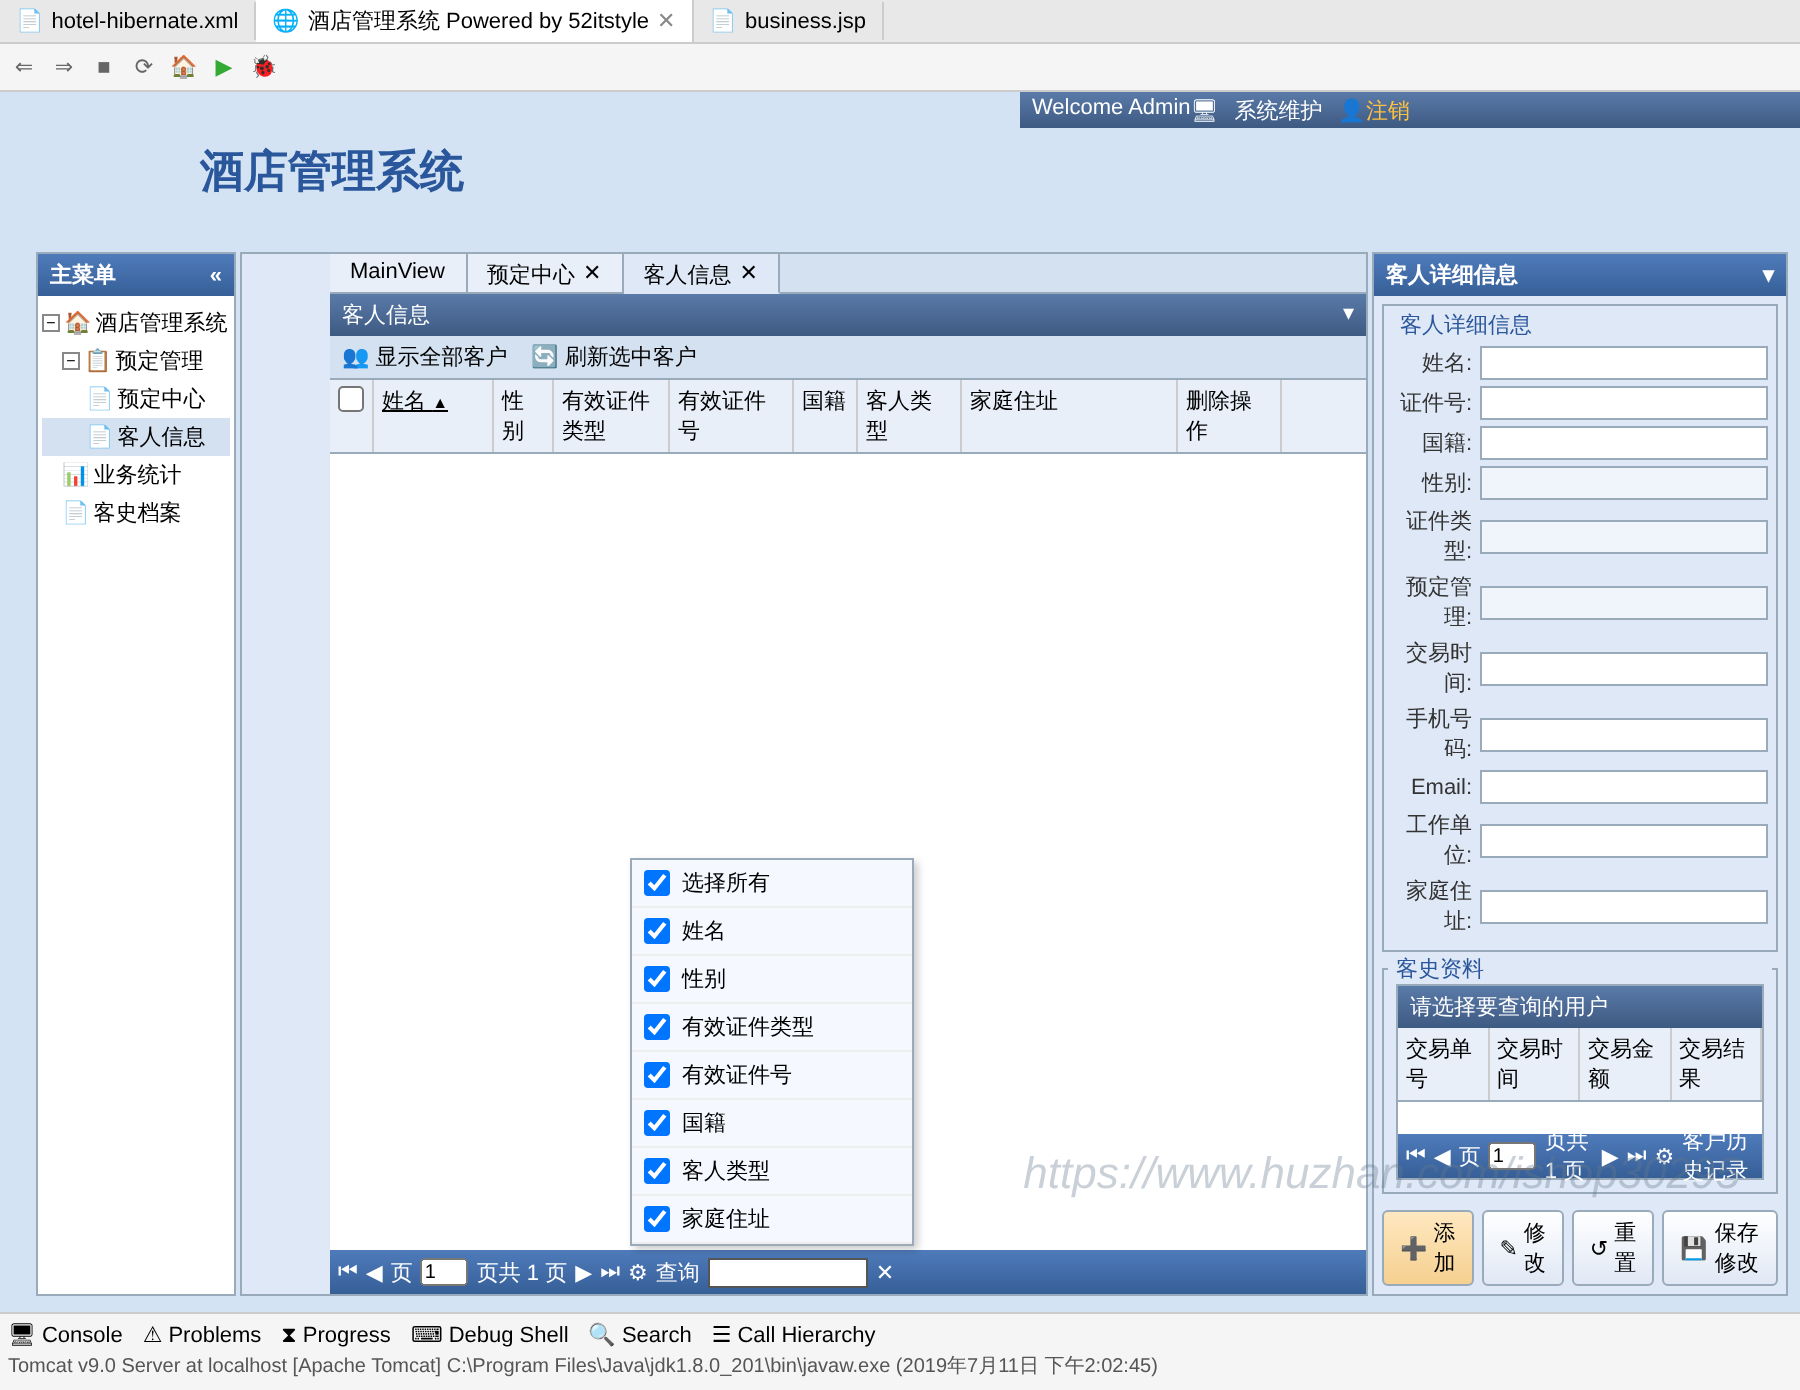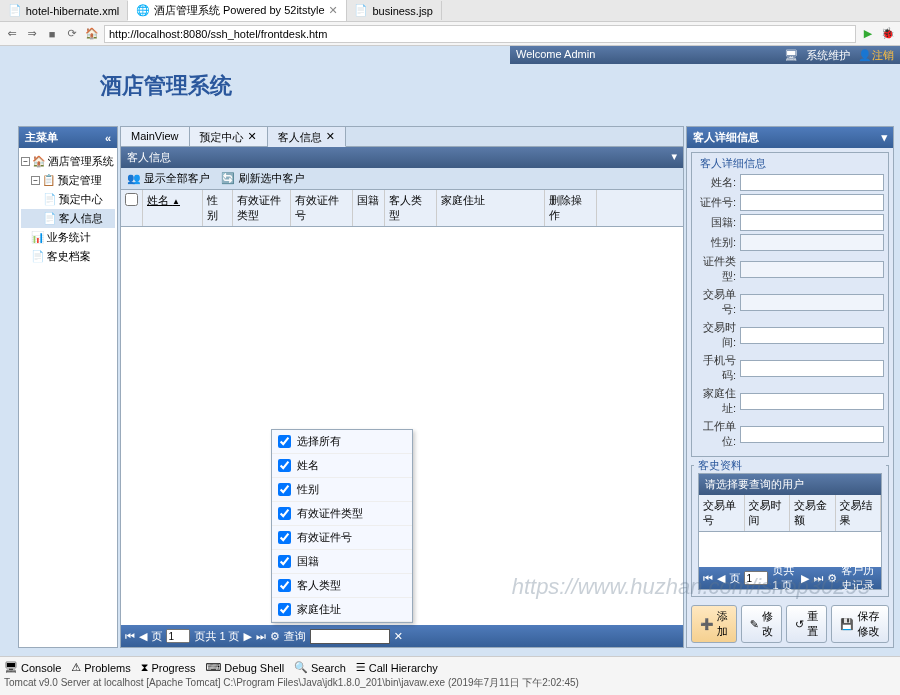--- a/index.html
+++ b/index.html
@@ -11,38 +11,38 @@
 .browser-tab.active { background: #fff; }
 .tab-close { color: #888; cursor: pointer; }
 .browser-toolbar { background: #f5f5f5; height: 24px; display: flex; align-items: center; padding: 0 4px; gap: 4px; border-bottom: 1px solid #ccc; }
 .nav-btn { width: 16px; height: 16px; display: flex; align-items: center; justify-content: center; color: #666; }
 .addr-bar { flex: 1; border: 1px solid #ccc; padding: 2px 4px; background: #fff; height: 18px; }
 .run-btn { color: #3a3; }
 .bug-btn { color: #a33; }
 
 
 .app { background: #d4e3f3; height: 610px; position: relative; }
-.top-bar { background: linear-gradient(#5a7aa8, #3d5a82); height: 18px; display: flex; justify-content: space-between; color: #fff; padding: 2px 6px; position: absolute; top: 0; right: 0; width: 390px; }
+.top-bar { background: linear-gradient(#5a7aa8, #3d5a82); height: 18px; display: flex; color: #fff; padding: 2px 6px; position: absolute; top: 0; right: 0; width: 390px; }
 .top-bar .right { display: flex; gap: 8px; align-items: center; }
 .app-title { position: absolute; top: 25px; left: 100px; font-size: 22px; color: #2a579c; font-weight: bold; }
 
 .app-body { position: absolute; top: 80px; left: 18px; right: 6px; bottom: 8px; display: flex; gap: 2px; }
 
 
 .sidebar { width: 100px; background: #dfe8f6; border: 1px solid #9ab; display: flex; flex-direction: column; }
 .panel-header { background: linear-gradient(#4f7bbb, #365f97); color: #fff; padding: 3px 6px; font-weight: bold; display: flex; justify-content: space-between; align-items: center; }
 .tree { background: #fff; flex: 1; padding: 4px 2px; font-size: 11px; }
 .tree-item { padding: 2px 0; display: flex; align-items: center; gap: 2px; }
 .tree-indent1 { padding-left: 10px; }
 .tree-indent2 { padding-left: 22px; }
 .tree-item.selected { background: #d3e1f1; }
 .tree-toggle { width: 9px; height: 9px; border: 1px solid #888; display: inline-flex; align-items: center; justify-content: center; font-size: 8px; line-height: 1; }
 
 
-.main { flex: 1; display: flex; flex-direction: column; background: #dfe8f6; border: 1px solid #9ab; position: relative; }
+.main { flex: 1; display: flex; flex-direction: column; background: #dfe8f6; border: 1px solid #9ab; position: relative; padding-left: 44px; }
 .tabs { display: flex; background: #d3e1f1; height: 20px; border-bottom: 1px solid #9ab; }
 .tab { padding: 3px 10px; border-right: 1px solid #9ab; background: #e8eff9; display: flex; gap: 4px; }
 .tab.active { background: #dfe8f6; border-bottom: 1px solid #dfe8f6; margin-bottom: -1px; }
 .sub-header { background: linear-gradient(#5a7aa8, #3d5a82); color: #fff; padding: 3px 6px; display: flex; justify-content: space-between; }
 .collapse-icon { cursor: pointer; }
 
 .toolbar { background: #d3e1f1; padding: 3px 6px; border-bottom: 1px solid #9ab; display: flex; gap: 12px; }
 .toolbar-item { display: flex; align-items: center; gap: 3px; }
 .table-header { display: flex; background: #e8eff9; border-bottom: 1px solid #9ab; }
 .th { padding: 3px 4px; border-right: 1px solid #ccc; }
@@ -113,21 +113,20 @@
     <span>business.jsp</span>
   </div>
 </div>
 
 <div class="browser-toolbar">
   <div class="nav-btn">⇐</div>
   <div class="nav-btn">⇒</div>
   <div class="nav-btn">■</div>
   <div class="nav-btn">⟳</div>
   <div class="nav-btn">🏠</div>
-  <input class="addr-bar" value="http://localhost:8080/ssh_hotel/frontdesk.htm" style="">
   <div class="nav-btn run-btn">▶</div>
   <div class="nav-btn bug-btn">🐞</div>
 </div>
 
 <div class="app">
   <div class="top-bar">
     <span>Welcome Admin</span>
     <span class="right">
       <span>🖥</span>
       <span>系统维护</span>
@@ -284,37 +283,41 @@
           </div>
         <div class="form-row">
             <div class="form-label">性别:</div>
             <input class="form-input ro" style="">
           </div>
         <div class="form-row">
             <div class="form-label">证件类型:</div>
             <input class="form-input ro" style="">
           </div>
         <div class="form-row">
-            <div class="form-label">交易单号:</div>
+            <div class="form-label">预定管理:</div>
             <input class="form-input ro" style="">
           </div>
         <div class="form-row">
             <div class="form-label">交易时间:</div>
             <input class="form-input" style="">
           </div>
         <div class="form-row">
             <div class="form-label">手机号码:</div>
             <input class="form-input" style="">
           </div>
         <div class="form-row">
+            <div class="form-label">Email:</div>
+            <input class="form-input" style="">
+          </div>
+        <div class="form-row">
+            <div class="form-label">工作单位:</div>
+            <input class="form-input" style="">
+          </div>
+        <div class="form-row">
             <div class="form-label">家庭住址:</div>
-            <input class="form-input" style="">
-          </div>
-        <div class="form-row">
-            <div class="form-label">工作单位:</div>
             <input class="form-input" style="">
           </div>
       </div>
       <div class="fieldset" style="flex:1; display:flex; flex-direction:column; padding:2px;">
         <div class="fieldset-title">客史资料</div>
         <div class="sub-grid">
           <div class="sub-grid-title">请选择要查询的用户</div>
           <div class="table-header">
             <div class="sub-th">交易单号</div>
             <div class="sub-th">交易时间</div>

